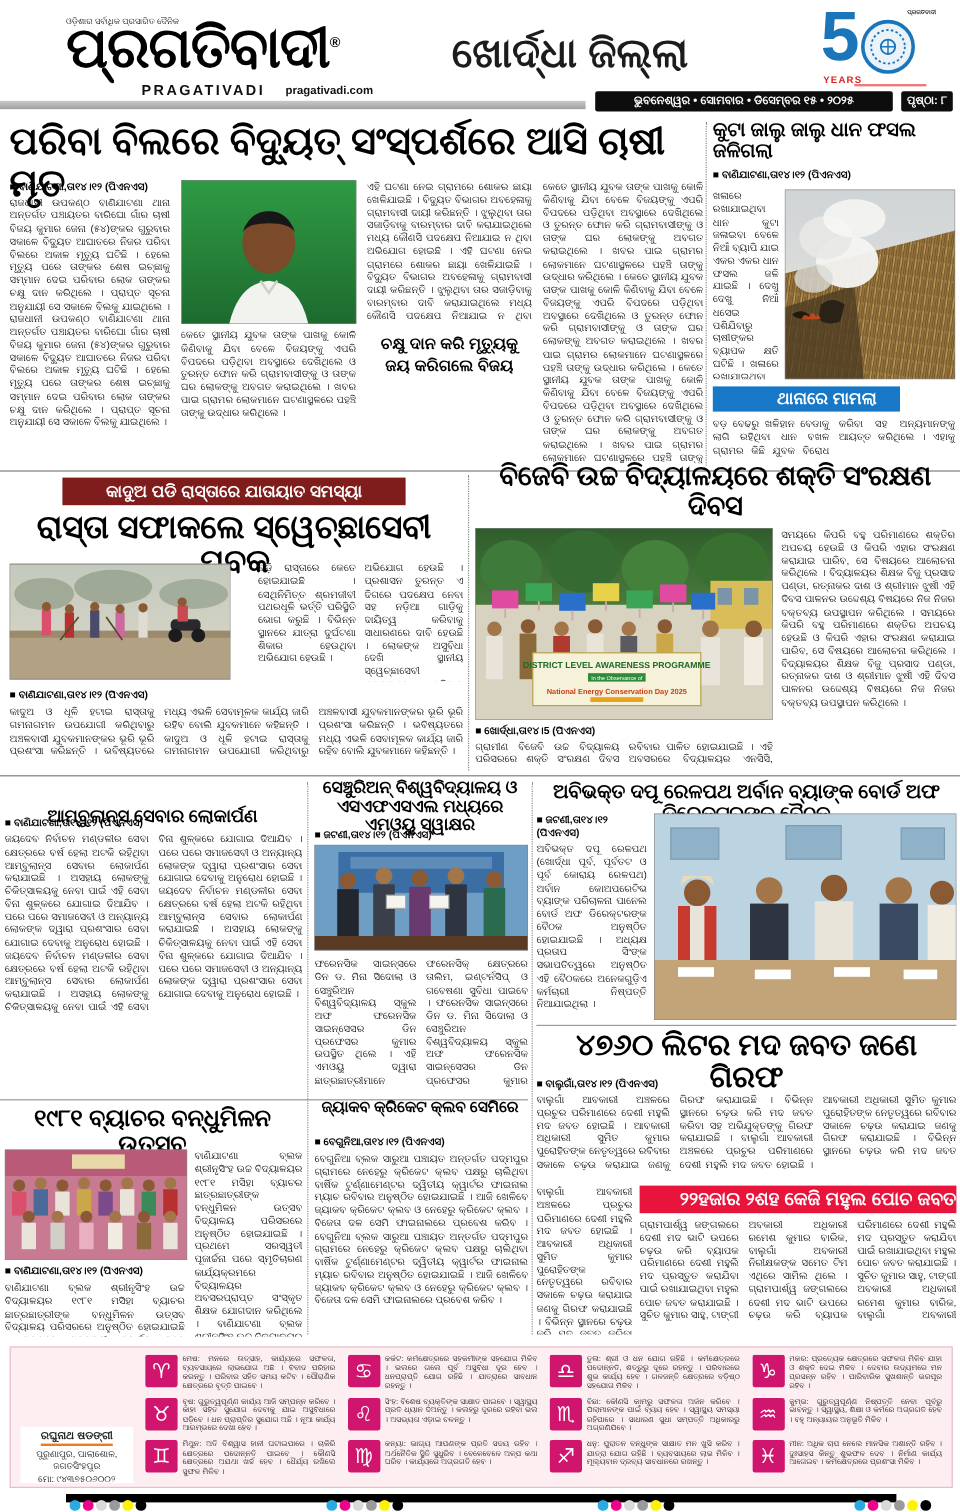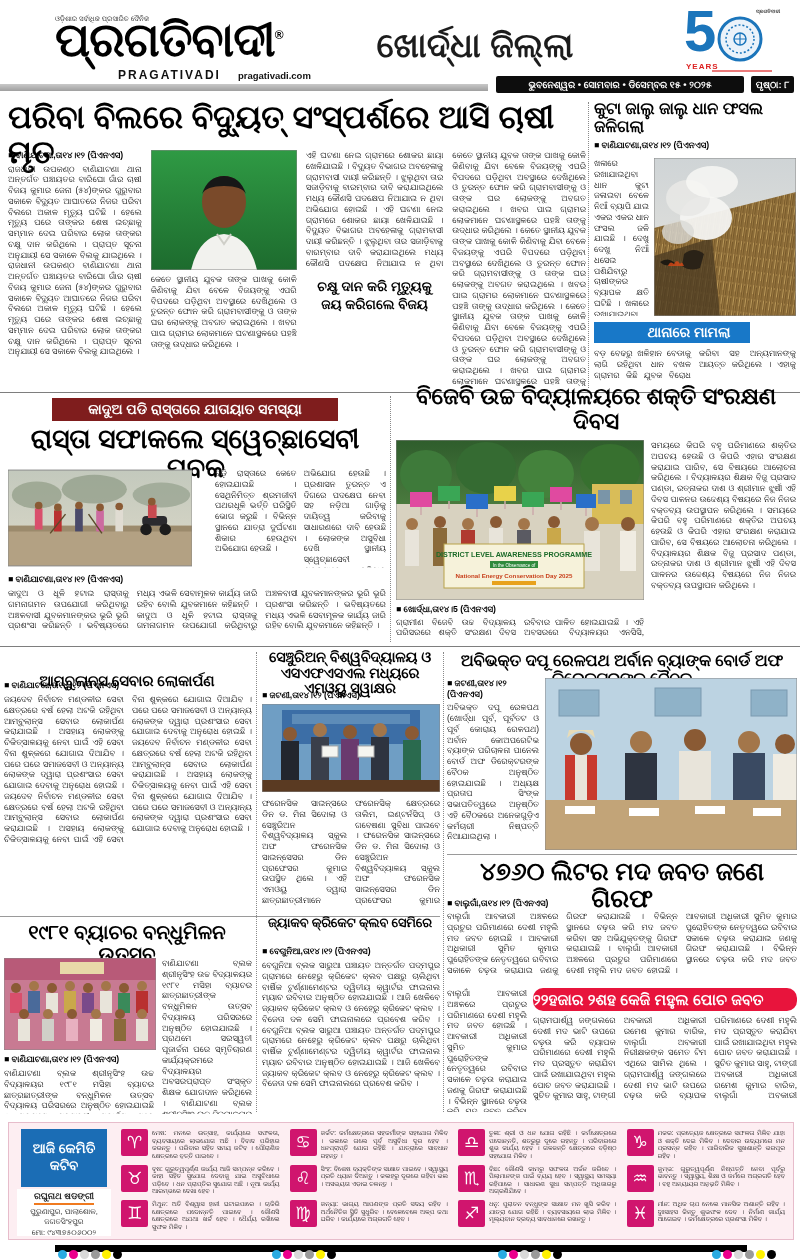--- a/index.html
+++ b/index.html
@@ -7,21 +7,21 @@
         font-family:"Liberation Sans","DejaVu Sans",sans-serif;color:#111;overflow:hidden;}
   .abs{position:absolute;}
   .bd{font-size:8.4px;line-height:1.28;text-align:justify;color:#141414;overflow:hidden;}
   .cols2{column-count:2;column-gap:8px;}
   .cols3{column-count:3;column-gap:8px;}
   .byline{font-weight:bold;font-size:8.6px;line-height:1.25;color:#000;}
   .hl{font-weight:900;color:#000;line-height:1.08;letter-spacing:-0.2px;}
   .center{text-align:center;} 
   .kickerbar{background:#7f1d1d;color:#fff;font-weight:900;text-align:center;}
   .bluebox{background:#1878c8;color:#fff;font-weight:900;text-align:center;}
-  .redbox{background:#e8143c;color:#fff;font-weight:900;text-align:left;border-radius:10px;}
+  .redbox{background:#e8143c;color:#fff;font-weight:900;text-align:right;}
   .pull{font-weight:900;font-size:13.5px;line-height:1.35;text-align:center;color:#000;}
   .vdot{border-left:1px dotted #8a8a8a;}
   .hrule{border-top:1px solid #7e7e7e;}
   .photo{display:block;}
   .masthead-logo{font-weight:900;font-size:47px;letter-spacing:-1px;color:#000;line-height:1;}
   .edition{font-weight:900;font-size:34px;color:#1c1c1c;letter-spacing:0;}
   .datebox{background:#0d0d0d;color:#fff;font-size:9.5px;font-weight:bold;
            display:flex;align-items:center;justify-content:center;border-radius:2px;}
   .graybar{background:linear-gradient(#c9c9c9,#9f9f9f);}
   
@@ -380,21 +380,20 @@
     <div class="bd abs" style="left:158px;top:0;width:90px;height:156px;">ବାଣିଯାଟଣା ବ୍ଲକ ଶ୍ରୀନୃସିଂହ ଉଚ୍ଚ ବିଦ୍ୟାଳୟର ୧୯୮୧ ମସିହା ବ୍ୟାଚର ଛାତ୍ରଛାତ୍ରୀଙ୍କ ବନ୍ଧୁମିଳନ ଉତ୍ସବ ବିଦ୍ୟାଳୟ ପରିସରରେ ଅନୁଷ୍ଠିତ ହୋଇଯାଇଛି । ପ୍ରଥମେ ସରସ୍ୱତୀ ପୂଜାର୍ଚ୍ଚନା ପରେ ସ୍ମୃତିଚାରଣ କାର୍ଯ୍ୟକ୍ରମରେ ବିଦ୍ୟାଳୟର ଅବସରପ୍ରାପ୍ତ ସଂସ୍କୃତ ଶିକ୍ଷକ ଯୋଗଦାନ କରିଥିଲେ । ବାଣିଯାଟଣା ବ୍ଲକ ଶ୍ରୀନୃସିଂହ ଉଚ୍ଚ ବିଦ୍ୟାଳୟର ୧୯୮୧ ମସିହା ବ୍ୟାଚର ଛାତ୍ରଛାତ୍ରୀଙ୍କ ବନ୍ଧୁମିଳନ ଉତ୍ସବ ବିଦ୍ୟାଳୟ ପରିସରରେ ଅନୁଷ୍ଠିତ ହୋଇଯାଇଛି । ପ୍ରଥମେ ସରସ୍ୱତୀ ପୂଜାର୍ଚ୍ଚନା ପରେ ସ୍ମୃତିଚାରଣ କାର୍ଯ୍ୟକ୍ରମରେ ବିଦ୍ୟାଳୟର ଅବସରପ୍ରାପ୍ତ ସଂସ୍କୃତ ଶିକ୍ଷକ ଯୋଗଦାନ କରିଥିଲେ ।</div>
     <div class="byline abs" style="left:0;top:96px;width:150px;">■ ବାଣିଯାଟଣା,ତା୧୪।୧୨ (ପିଏନଏସ)</div>
     <div class="bd abs" style="left:0;top:110px;width:150px;height:46px;">ବାଣିଯାଟଣା ବ୍ଲକ ଶ୍ରୀନୃସିଂହ ଉଚ୍ଚ ବିଦ୍ୟାଳୟର ୧୯୮୧ ମସିହା ବ୍ୟାଚର ଛାତ୍ରଛାତ୍ରୀଙ୍କ ବନ୍ଧୁମିଳନ ଉତ୍ସବ ବିଦ୍ୟାଳୟ ପରିସରରେ ଅନୁଷ୍ଠିତ ହୋଇଯାଇଛି । ପ୍ରଥମେ ସରସ୍ୱତୀ ପୂଜାର୍ଚ୍ଚନା ପରେ ସ୍ମୃତିଚାରଣ କାର୍ଯ୍ୟକ୍ରମରେ ବିଦ୍ୟାଳୟର ଅବସରପ୍ରାପ୍ତ ସଂସ୍କୃତ ଶିକ୍ଷକ ଯୋଗଦାନ କରିଥିଲେ ।</div>
   </div>
 
   <div class="abs hl center" style="left:260px;top:916px;width:180px;font-size:13px;">ଜ୍ୟାକବ କ୍ରିକେଟ କ୍ଲବ ସେମିରେ</div>
   <div class="abs byline" style="left:262px;top:946px;width:176px;">■ ବେଗୁନିଆ,ତା୧୪।୧୨ (ପିଏନଏସ)</div>
   <div class="abs bd" style="left:262px;top:960px;width:178px;height:152px;">ବେଗୁନିଆ ବ୍ଲକ ସାରୁଆ ପଞ୍ଚାୟତ ଅନ୍ତର୍ଗତ ପଦ୍ମପୁର ଗ୍ରାମରେ ନେହେରୁ କ୍ରିକେଟ କ୍ଲବ ପକ୍ଷରୁ ଚାଲିଥିବା ବାର୍ଷିକ ଟୁର୍ଣ୍ଣାମେଣ୍ଟର ଦ୍ୱିତୀୟ କ୍ୱାର୍ଟର ଫାଇନାଲ ମ୍ୟାଚ ରବିବାର ଅନୁଷ୍ଠିତ ହୋଇଯାଇଛି । ଆଜି ଖେଳିବେ ଜ୍ୟାକବ କ୍ରିକେଟ କ୍ଲବ ଓ ନେହେରୁ କ୍ରିକେଟ କ୍ଲବ । ବିଜେତା ଦଳ ସେମି ଫାଇନାଲରେ ପ୍ରବେଶ କରିବ । ବେଗୁନିଆ ବ୍ଲକ ସାରୁଆ ପଞ୍ଚାୟତ ଅନ୍ତର୍ଗତ ପଦ୍ମପୁର ଗ୍ରାମରେ ନେହେରୁ କ୍ରିକେଟ କ୍ଲବ ପକ୍ଷରୁ ଚାଲିଥିବା ବାର୍ଷିକ ଟୁର୍ଣ୍ଣାମେଣ୍ଟର ଦ୍ୱିତୀୟ କ୍ୱାର୍ଟର ଫାଇନାଲ ମ୍ୟାଚ ରବିବାର ଅନୁଷ୍ଠିତ ହୋଇଯାଇଛି । ଆଜି ଖେଳିବେ ଜ୍ୟାକବ କ୍ରିକେଟ କ୍ଲବ ଓ ନେହେରୁ କ୍ରିକେଟ କ୍ଲବ । ବିଜେତା ଦଳ ସେମି ଫାଇନାଲରେ ପ୍ରବେଶ କରିବ ।</div>
 
   <div class="abs horopanel" style="left:8px;top:1122px;width:784px;height:116px;">
-    <div class="abs horotitle" style="left:12px;top:6px;width:86px;height:58px;">ଆଜି କେମିତି କଟିବ</div>
     <div class="abs astro" style="left:8px;top:66px;width:94px;background:#fff;height:46px;padding-top:1px;">
       <span class="nm">ରଘୁନାଥ ଷଡଙ୍ଗୀ</span><br>
       <span>ପୁରୁଣାପୁର,</span>
       <span>ପାଲାଶୋଳ,</span><br>
       <span>ଜଗତସିଂହପୁର</span><br>
       <span>ମୋ: ୯୪୩୭୫୦୬୦୦୨</span>
     </div>
     <div class="abs" style="left:112px;top:6px;width:664px;height:104px;">
       <div id="zodiac-grid">
           <div class="zcell">

